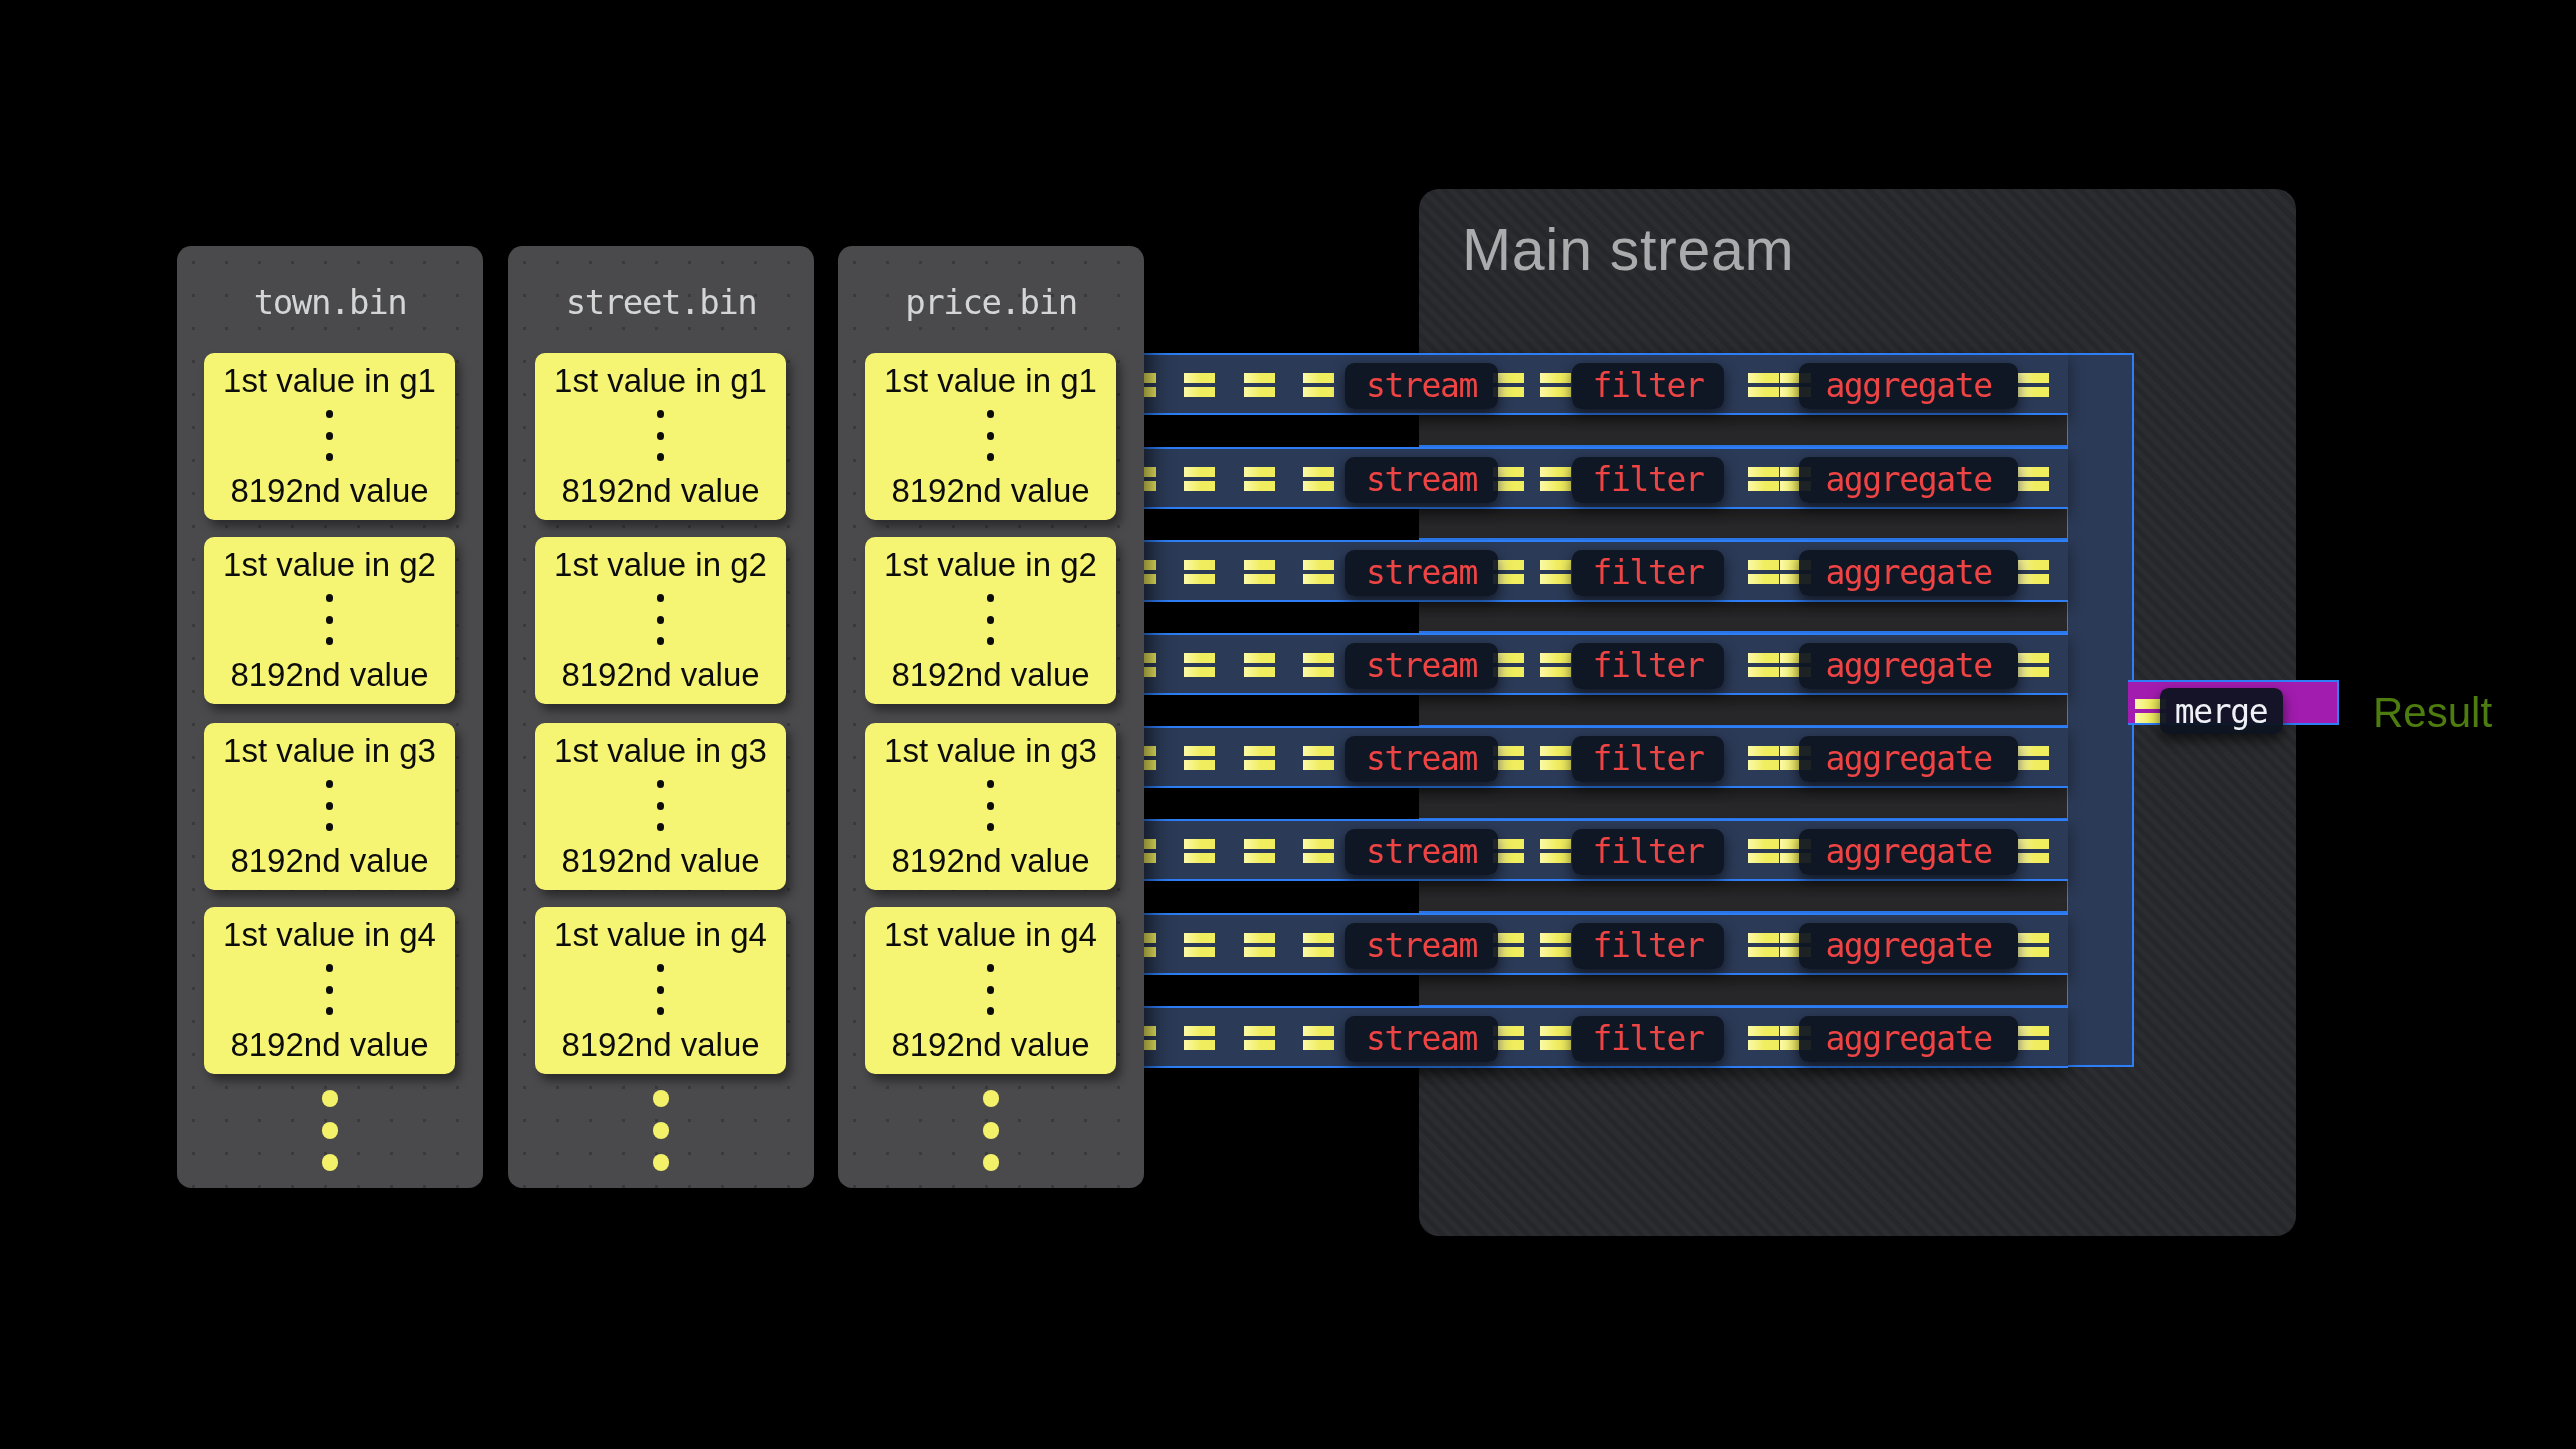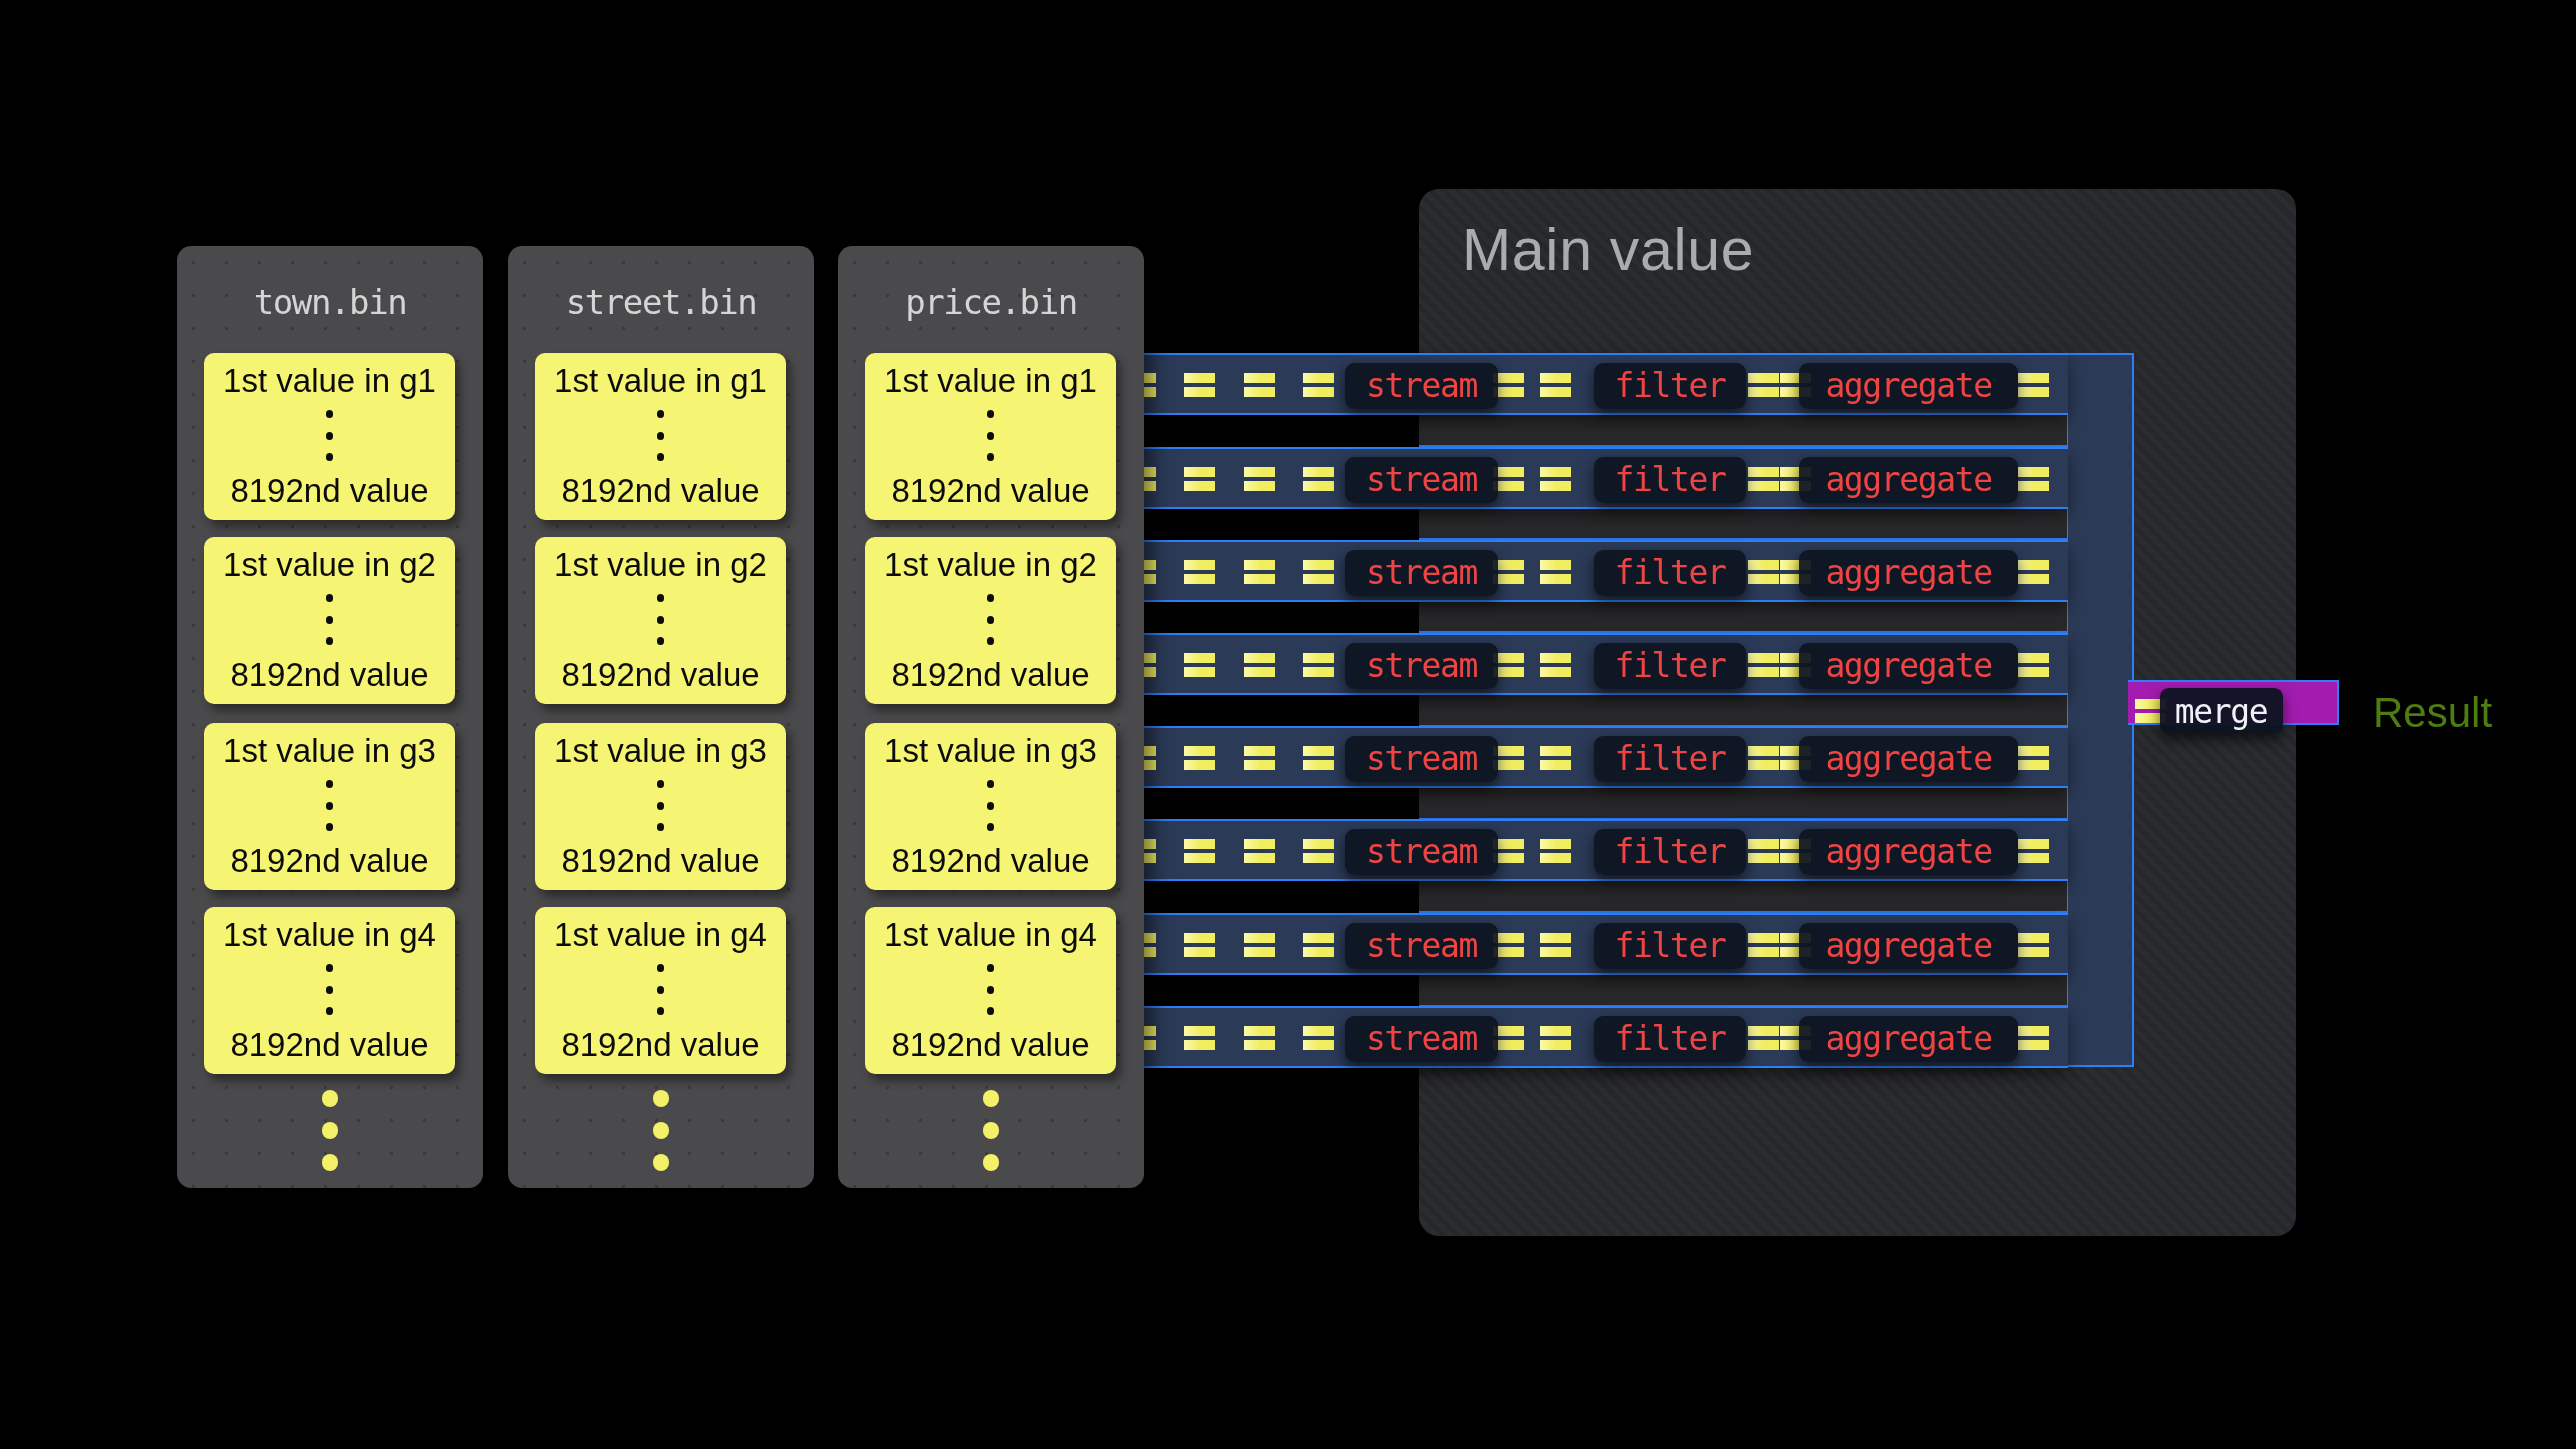--- a/index.html
+++ b/index.html
@@ -45,35 +45,35 @@
 
   .du{position:absolute;top:18px;width:31px;height:23.6px;}
   .du::before,.du::after{content:"";position:absolute;left:0;width:100%;height:10px;
     background:linear-gradient(90deg,#fbf9a8,#f0ed5f 55%);}
   .du::before{top:0;} .du::after{bottom:0;}
 
   .sbox{position:absolute;top:7.9px;height:46px;border-radius:9.3px;
     background:rgba(13,19,32,.93);display:flex;align-items:center;justify-content:center;
     font-family:"DejaVu Sans Mono",monospace;font-size:33px;letter-spacing:-1.4px;color:#ef4444;
     box-shadow:0 5.7px 14.3px rgba(0,0,0,.6);white-space:nowrap;}
-  .b-stream{left:205px;width:153px;} .b-filter{left:454px;width:152px;} .b-agg{left:659px;width:219px;}
+  .b-stream{left:205px;width:153px;} .b-filter{left:432px;width:152px;} .b-agg{left:659px;width:219px;}
 
   .mdash{left:7.2px;top:17px;}
   .mergebox{position:absolute;left:31.5px;top:6.4px;width:123px;height:46px;border-radius:8.6px;
     background:rgba(13,19,32,.95);display:flex;align-items:center;justify-content:center;
     font-family:"DejaVu Sans Mono",monospace;font-size:33px;letter-spacing:-1.4px;color:#eef2f6;
     box-shadow:0 5.7px 13px rgba(0,0,0,.6);}
   .result{position:absolute;left:2373px;top:688px;height:50px;line-height:50px;
     font-size:42px;color:#4d7c0f;}
 </style>
 </head>
 <body>
 
 <div class="memory">
-  <div class="memtitle">Main value</div>
+  <div class="memtitle">Main stream</div>
 </div>
 
 <div class="strip" style="top:412px"></div>
 <div class="strip" style="top:505px"></div>
 <div class="strip" style="top:598px"></div>
 <div class="strip" style="top:692px"></div>
 <div class="strip" style="top:785px"></div>
 <div class="strip" style="top:878px"></div>
 <div class="strip" style="top:972px"></div>
 

